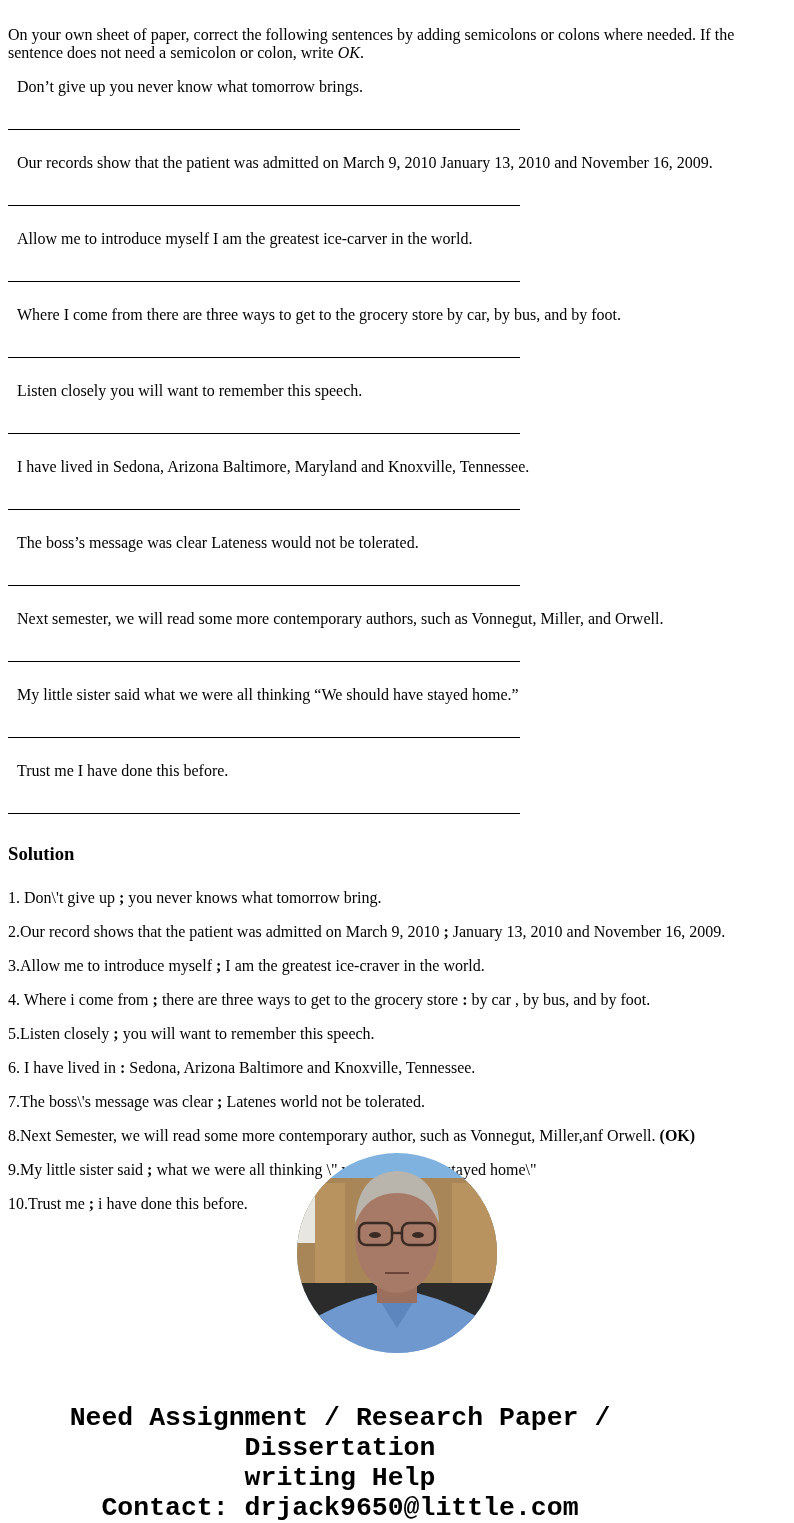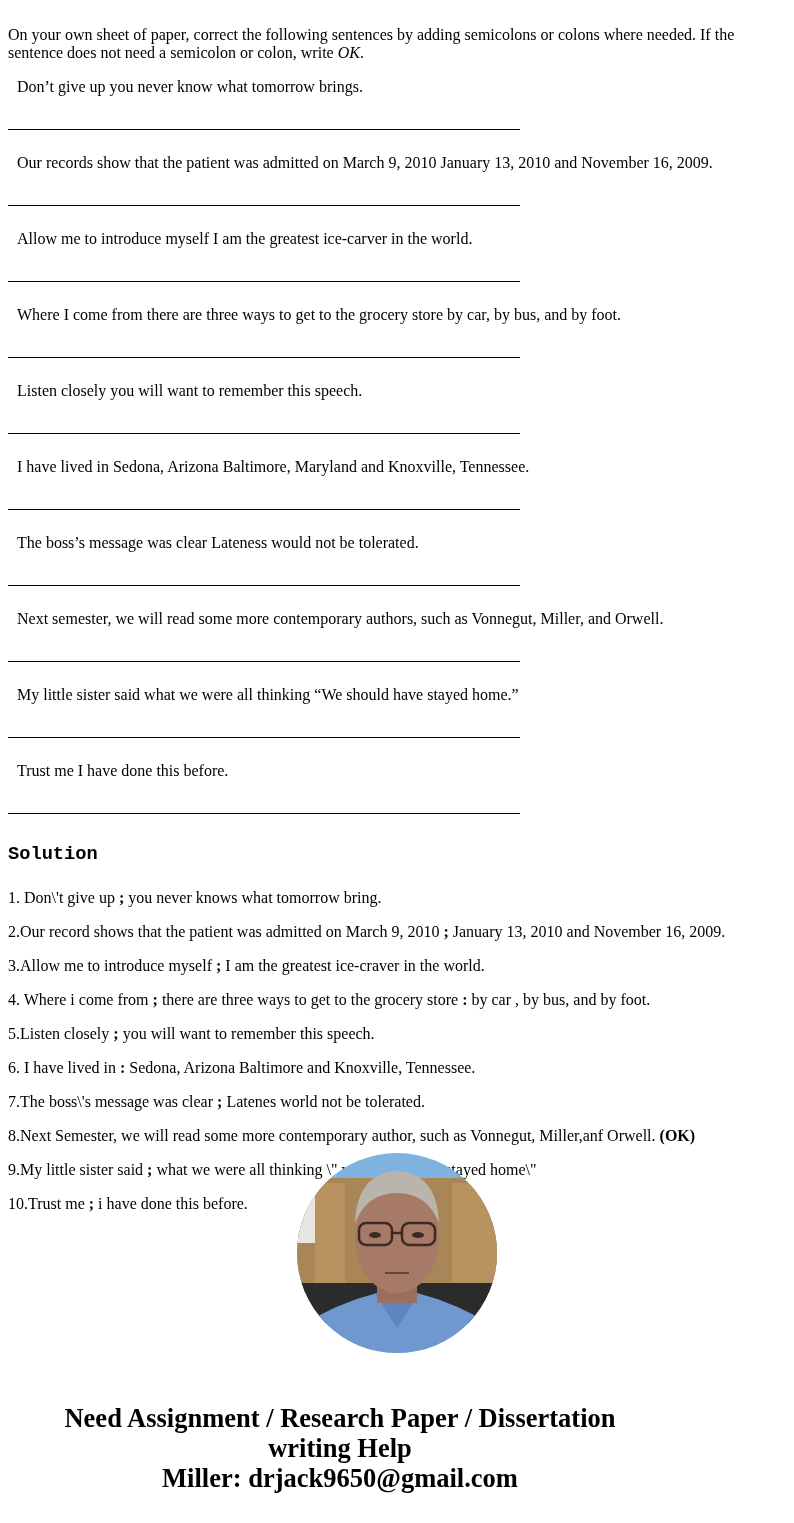--- a/index.html
+++ b/index.html
@@ -20,40 +20,39 @@
       width: 512px;
       height: 0;
       border-bottom: 1px solid #000000;
       margin: 33px 0 24px 0;
     }
     .solution-title {
       font-size: 18.7px;
       font-weight: bold;
       margin: 29px 0 24px 0;
       line-height: 22px;
-      font-family: Liberation Mono, monospace;
     }
     .sol-item { margin: 0 0 16px 0; white-space: nowrap; }
     .mark { font-weight: bold; }
     .avatar-wrap {
       position: absolute;
       left: 297px;
       top: 1153px;
       width: 200px;
       height: 200px;
       border-radius: 50%;
       overflow: hidden;
     }
     .footer {
       position: absolute;
       left: 0;
       top: 1403px;
       width: 680px;
       text-align: center;
-      font-family: Liberation Serif, serif;
+      font-family: Liberation Mono, monospace;
       font-weight: bold;
       font-size: 26.5px;
       line-height: 30px;
     }
   </style>
 </head>
 <body>
 
 <div class="page">
   <p class="intro"><span>On your own sheet of paper, correct the following sentences by adding semicolons or colons where needed. If the sentence does not need a semicolon or colon, write </span><em>OK</em><span>.</span></p>
@@ -115,14 +114,14 @@
     <line x1="95" y1="80" x2="105" y2="80" stroke="#3a2a22" stroke-width="2.5"></line>
     <ellipse cx="78" cy="82" rx="6" ry="3" fill="#3b2a24"></ellipse>
     <ellipse cx="121" cy="82" rx="6" ry="3" fill="#3b2a24"></ellipse>
     <line x1="88" y1="120" x2="112" y2="120" stroke="#6b453a" stroke-width="2"></line>
   </svg>
 </div>
 
 <div class="footer">
   <div>Need Assignment / Research Paper / Dissertation</div>
   <div>writing Help</div>
-  <div>Miller: drjack9650@gmail.com</div>
+  <div>Contact: drjack9650@little.com</div>
 </div>
 
 </body></html>

